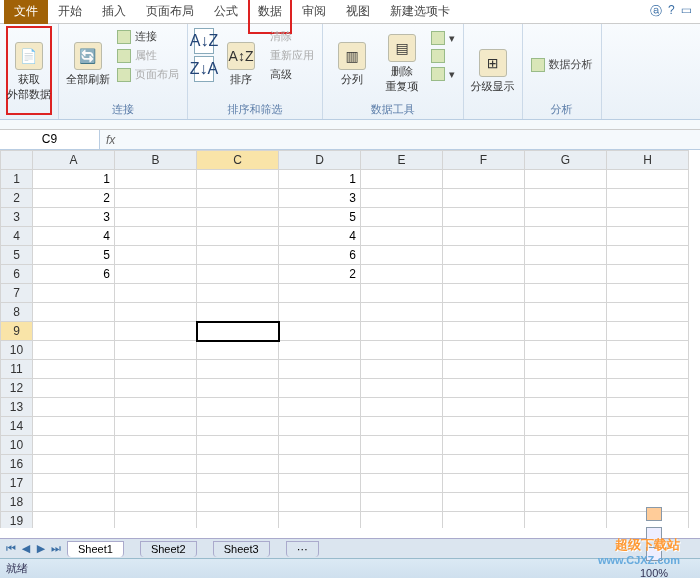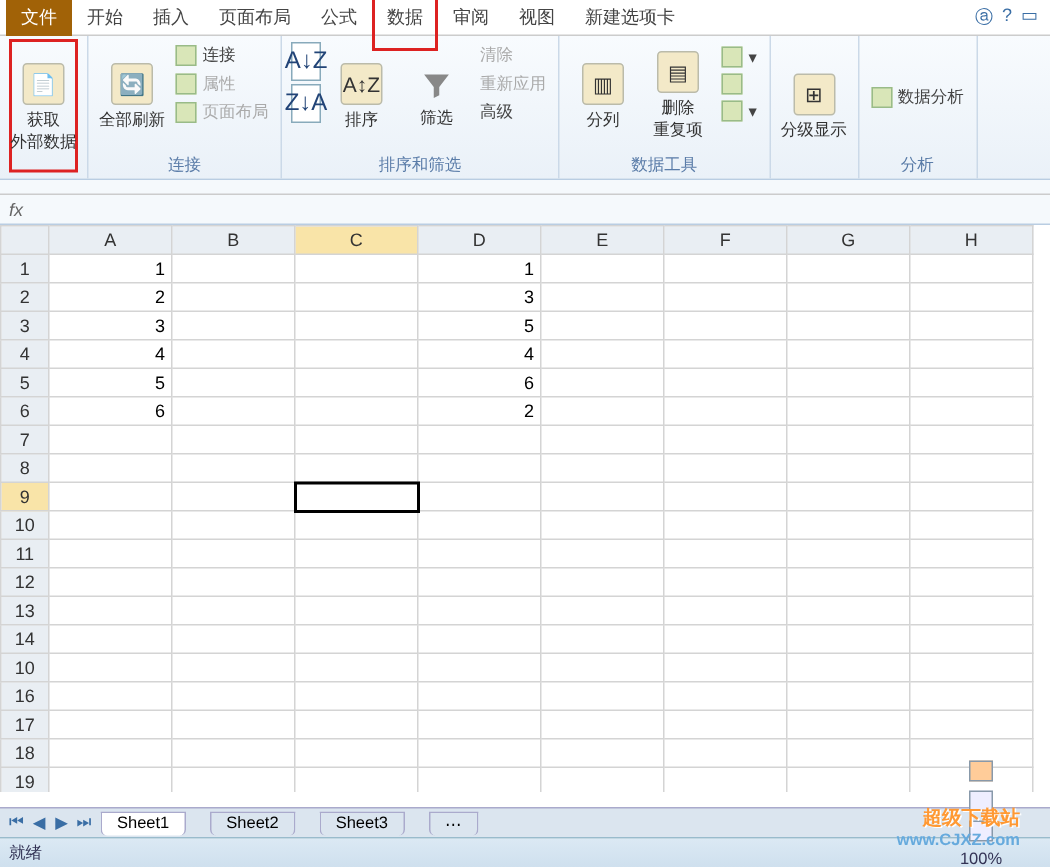--- a/index.html
+++ b/index.html
@@ -119,28 +119,20 @@
   <div class="group">
     <div class="group-body">
       <div style="display:flex;flex-direction:column;gap:2px;padding-top:2px">
         <div class="sortico">A↓Z</div>
         <div class="sortico">Z↓A</div>
       </div>
       <div class="bigbtn">
         <div class="ico">A↕Z</div>
         <div>排序</div>
       </div>
-      <div class="bigbtn">
-        <div class="filterico">
-            <svg viewBox="0 0 24 24">
-              <path fill="#888" d="M3 4h18l-7 9v6l-4 2v-8z"></path>
-            </svg>
-          </div>
-        <div>筛选</div>
-      </div>
       <div class="smallbtns">
         <div class="smallbtn disabled">
             <span>清除</span>
           </div>
         <div class="smallbtn disabled">
             <span>重新应用</span>
           </div>
         <div class="smallbtn">
             <span>高级</span>
           </div>
@@ -184,20 +176,21 @@
           <span class="sico"></span>
           <span>数据分析</span>
         </div>
     </div>
     <div class="group-label">分析</div>
   </div>
 </div>
 
 <div class="spacer-bar"></div>
 <div class="formula-bar">
+  <div class="name-box">C9</div>
   <div class="fx-area">
     <span class="fx">fx</span>
   </div>
   <div style="flex:1"></div>
 </div>
 
 <div class="grid-wrap">
   <table id="grid">
       <tbody>
         <tr>

